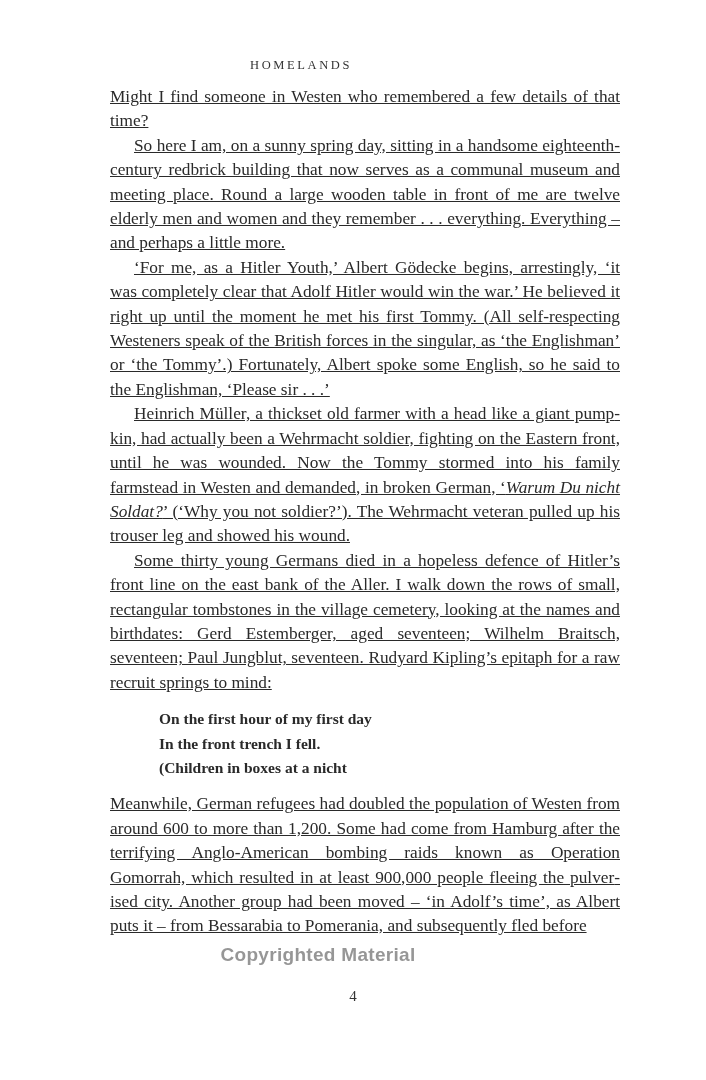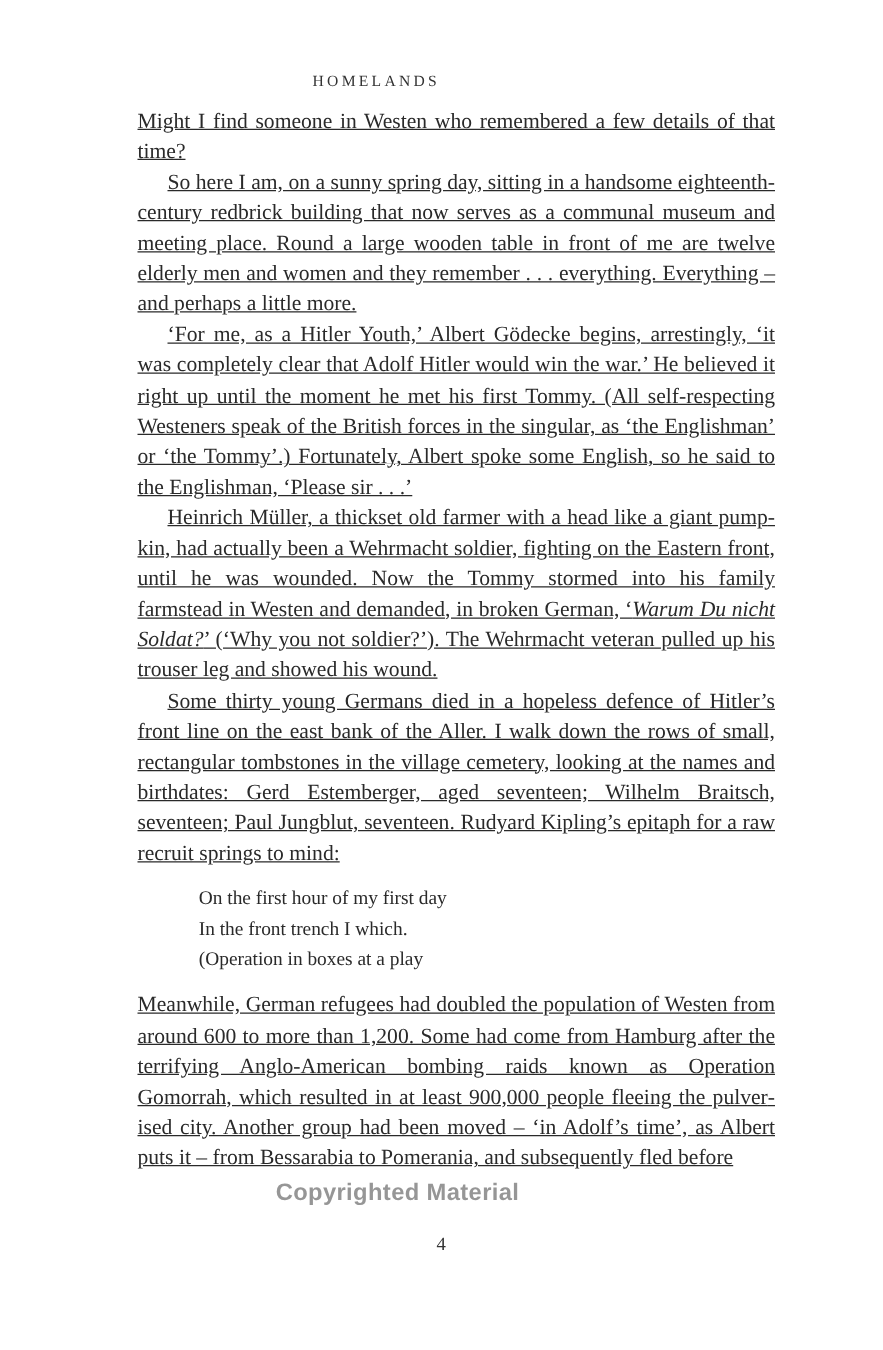--- a/index.html
+++ b/index.html
@@ -41,20 +41,21 @@
       text-decoration: underline;
     }
     .para.noindent {
       text-indent: 0;
     }
     .poem {
       margin: 12px 0 12px 49px;
       font-size: 15.5px;
       line-height: 24.4px;
       text-align: left;
+      font-weight: bold;
     }
     .poem-line {
       display: block;
       white-space: nowrap;
     }
     em {
       font-style: italic;
     }
     .folio {
       position: absolute;
@@ -85,21 +86,21 @@
 <div class="running-head">HOMELANDS</div>
 
 <div class="text-block">
   <p class="para noindent">Might I find someone in Westen who remembered a few details of that time?</p>
   <p class="para">So here I am, on a sunny spring day, sitting in a handsome eighteenth-century redbrick building that now serves as a communal museum and meeting place. Round a large wooden table in front of me are twelve elderly men and women and they remember . . . everything. Everything – and perhaps a little more.</p>
   <p class="para">‘For me, as a Hitler Youth,’ Albert Gödecke begins, arrestingly, ‘it was completely clear that Adolf Hitler would win the war.’ He believed it right up until the moment he met his first Tommy. (All self-respecting Westeners speak of the British forces in the singular, as ‘the Englishman’ or ‘the Tommy’.) Fortunately, Albert spoke some English, so he said to the Englishman, ‘Please sir . . .’</p>
   <p class="para"><span>Heinrich Müller, a thickset old farmer with a head like a giant pump­kin, had actually been a Wehrmacht soldier, fighting on the Eastern front, until he was wounded. Now the Tommy stormed into his family farmstead in Westen and demanded, in broken German, ‘</span><em>Warum Du nicht Soldat?</em><span>’ (‘Why you not soldier?’). The Wehrmacht veteran pulled up his trouser leg and showed his wound.</span></p>
   <p class="para">Some thirty young Germans died in a hopeless defence of Hitler’s front line on the east bank of the Aller. I walk down the rows of small, rectangular tombstones in the village cemetery, looking at the names and birthdates: Gerd Estemberger, aged seventeen; Wilhelm Braitsch, seventeen; Paul Jungblut, seventeen. Rudyard Kipling’s epitaph for a raw recruit springs to mind:</p>
   <div class="poem">
     <span class="poem-line">On the first hour of my first day</span>
-    <span class="poem-line">In the front trench I which.</span>
-    <span class="poem-line">(Operation in boxes at a play</span>
+    <span class="poem-line">In the front trench I fell.</span>
+    <span class="poem-line">(Children in boxes at a nicht</span>
   </div>
   <p class="para noindent">Meanwhile, German refugees had doubled the population of Westen from around 600 to more than 1,200. Some had come from Hamburg after the terrifying Anglo-American bombing raids known as Operation Gomorrah, which resulted in at least 900,000 people fleeing the pulver­ised city. Another group had been moved – ‘in Adolf’s time’, as Albert puts it – from Bessarabia to Pomerania, and subsequently fled before</p>
 </div>
 
 <div class="watermark">Copyrighted Material</div>
 
 <div class="folio">4</div>
 
 </body></html>

